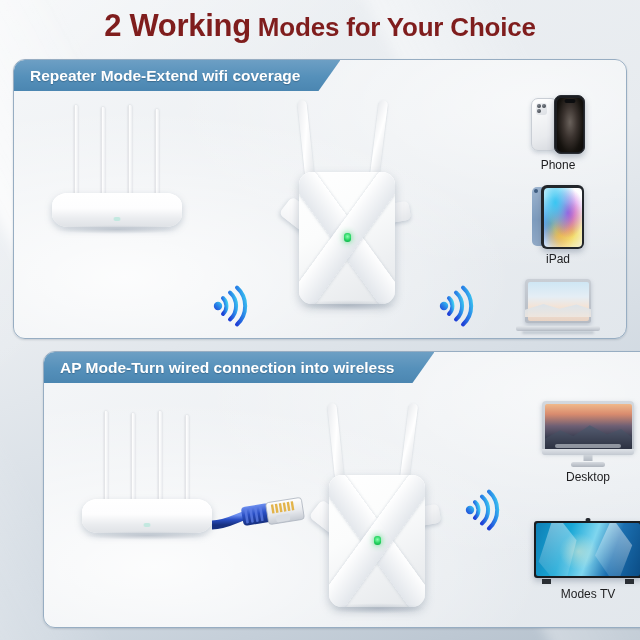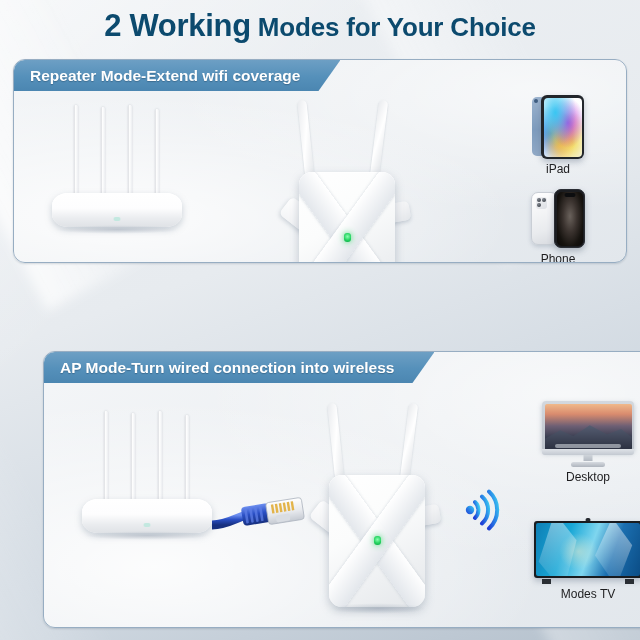--- a/index.html
+++ b/index.html
@@ -21,35 +21,35 @@
        transform:rotate(-28deg); filter:blur(6px); }
   #bg .s1{ left:-60px; top:-120px; width:150px; height:420px; }
   #bg .s2{ left:400px; top:-160px; width:120px; height:420px; opacity:.55;}
   #bg .s3{ left:-80px; top:430px; width:160px; height:320px; opacity:.5;}
   #bg .s4{ right:-90px; bottom:-140px; width:200px; height:400px; opacity:.45;}
 
   
   #title{
     position:absolute; top:8px; left:0; width:100%;
     text-align:center; white-space:nowrap;
-    color:#0c4a6e; z-index:5;
+    color:#7f1d1d; z-index:5;
   }
   #title .big{ font-size:31px; font-weight:bold; letter-spacing:-.3px; }
   #title .small{ font-size:26px; font-weight:bold; letter-spacing:-.2px; }
 
   
   .panel{
     position:absolute; left:13px; width:614px;
     border:1.5px solid #97adc2;
     border-radius:12px;
     background:linear-gradient(155deg,#f4f6f8 0%,#eceff2 45%,#e2e7ec 100%);
     box-shadow:0 1px 2px rgba(40,60,85,.18);
     overflow:hidden;
   }
-  #panel-repeater{ top:59px;  height:204px; }
+  #panel-repeater{ top:59px;  height:280px; }
   #panel-ap{       top:351px; height:277px;margin-left:30px; }
 
   .panel .inner-glow{ position:absolute; inset:0;
     background:
       radial-gradient(ellipse at 18% 78%, rgba(255,255,255,.85) 0%, rgba(255,255,255,0) 55%),
       radial-gradient(ellipse at 85% 15%, rgba(255,255,255,.6) 0%, rgba(255,255,255,0) 50%);
     pointer-events:none;}
 
   
   .banner{
@@ -285,45 +285,45 @@
         <circle cx="8" cy="23" r="4.2" fill="url(#wg2)"></circle>
         <path d="M13 15 A11 11 0 0 1 13 31" stroke="url(#wg2)" stroke-width="4" fill="none" stroke-linecap="round"></path>
         <path d="M20 9.5 A18 18 0 0 1 20 36.5" stroke="url(#wg2)" stroke-width="4" fill="none" stroke-linecap="round"></path>
         <path d="M27 4.5 A25 25 0 0 1 27 41.5" stroke="url(#wg2)" stroke-width="4" fill="none" stroke-linecap="round"></path>
       </svg>
     </div>
 
     <div class="devcol" style="left:488px; top:4px; width:112px; gap:13px;">
 
       <div class="dev">
-        <div class="ipad">
-          <div class="edge"></div>
-            <div class="dot"></div>
-          <div class="body">
-              <div class="scr"></div>
-            </div>
-        </div>
-        <div class="dev-label">iPad</div>
-      </div>
-
-      <div class="dev">
         <div class="phone-wrap">
           <div class="phone phone-back">
             <div class="cam">
                 <i style="left:1px;top:1px;"></i>
                 <i style="left:6px;top:1px;"></i>
                 <i style="left:1px;top:6px;"></i>
               </div>
           </div>
           <div class="phone phone-front">
               <div class="scr"></div>
               <div class="notch"></div>
             </div>
         </div>
         <div class="dev-label">Phone</div>
+      </div>
+
+      <div class="dev">
+        <div class="ipad">
+          <div class="edge"></div>
+            <div class="dot"></div>
+          <div class="body">
+              <div class="scr"></div>
+            </div>
+        </div>
+        <div class="dev-label">iPad</div>
       </div>
 
       <div class="dev">
         <div class="laptop">
           <div class="lid">
               <div class="scr"></div>
             </div>
           <div class="base"></div>
             <div class="foot"></div>
         </div>

